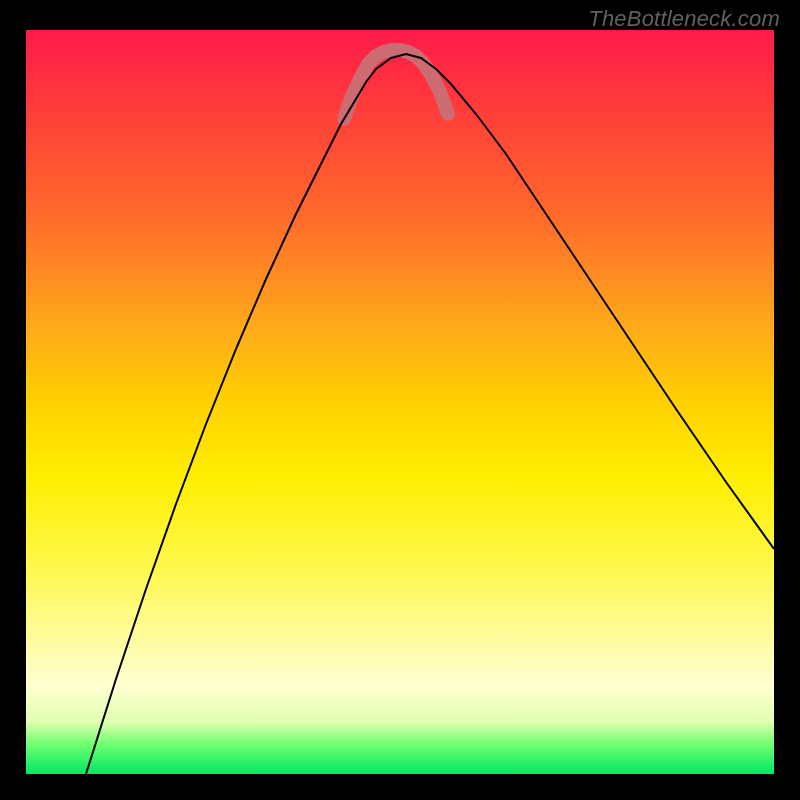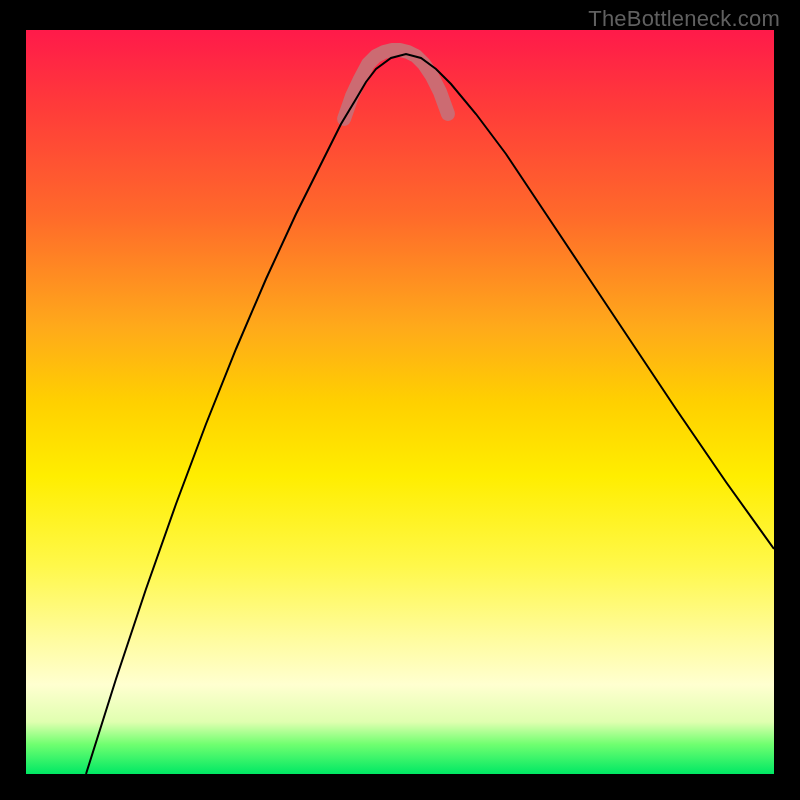--- a/index.html
+++ b/index.html
@@ -8,20 +8,21 @@
     width: 800px;
     height: 800px;
     overflow: hidden;
     background: #000;
     font-family: Arial, sans-serif;
   }
   .plot-container {
     position: relative;
     width: 800px;
     height: 800px;
+    font-style: italic;
   }
   .plot-border {
     position: absolute;
     left: 26px;
     top: 30px;
     width: 748px;
     height: 744px;
     background: linear-gradient(to bottom,
       #ff1a4a 0%,
       #ff3a3a 10%,

